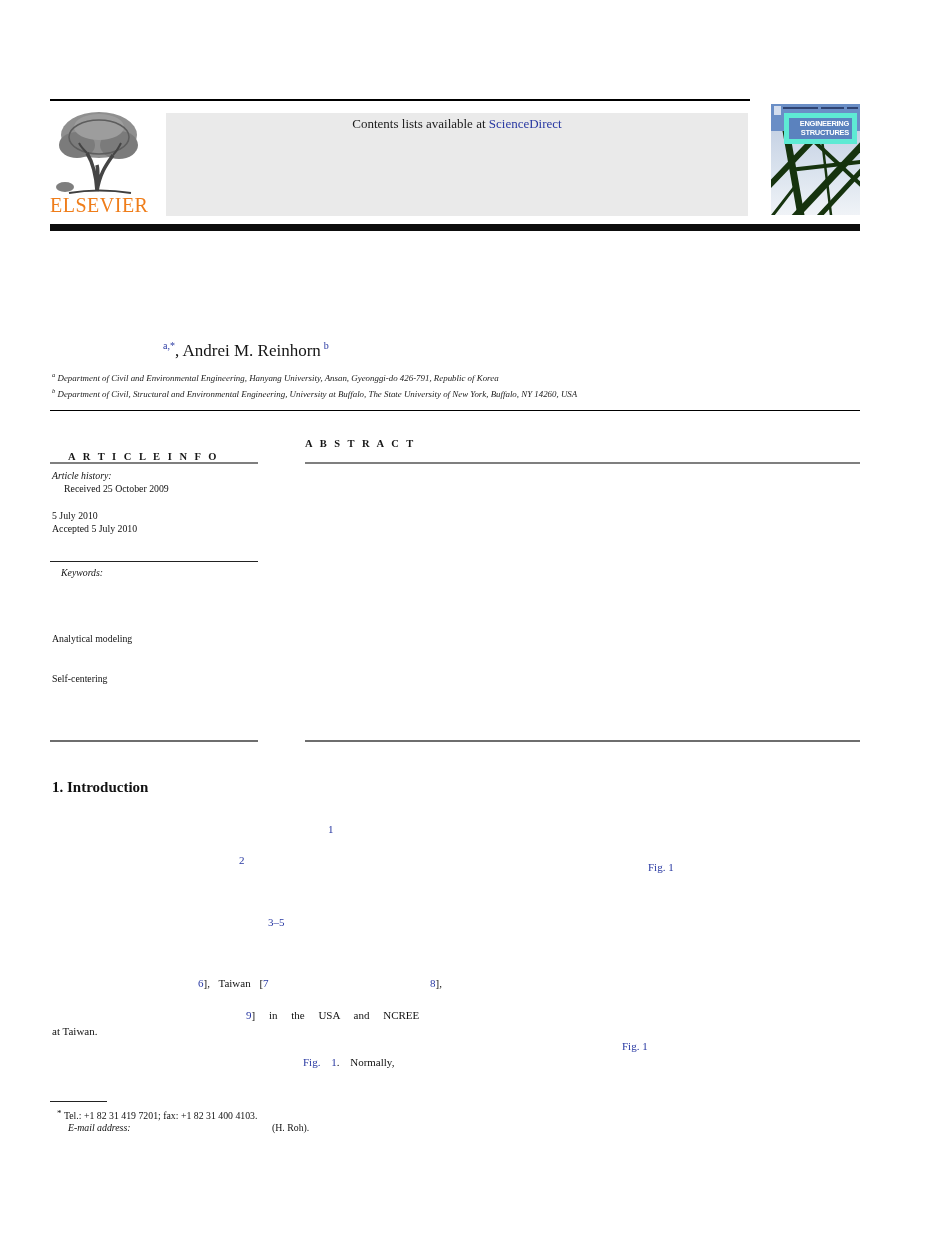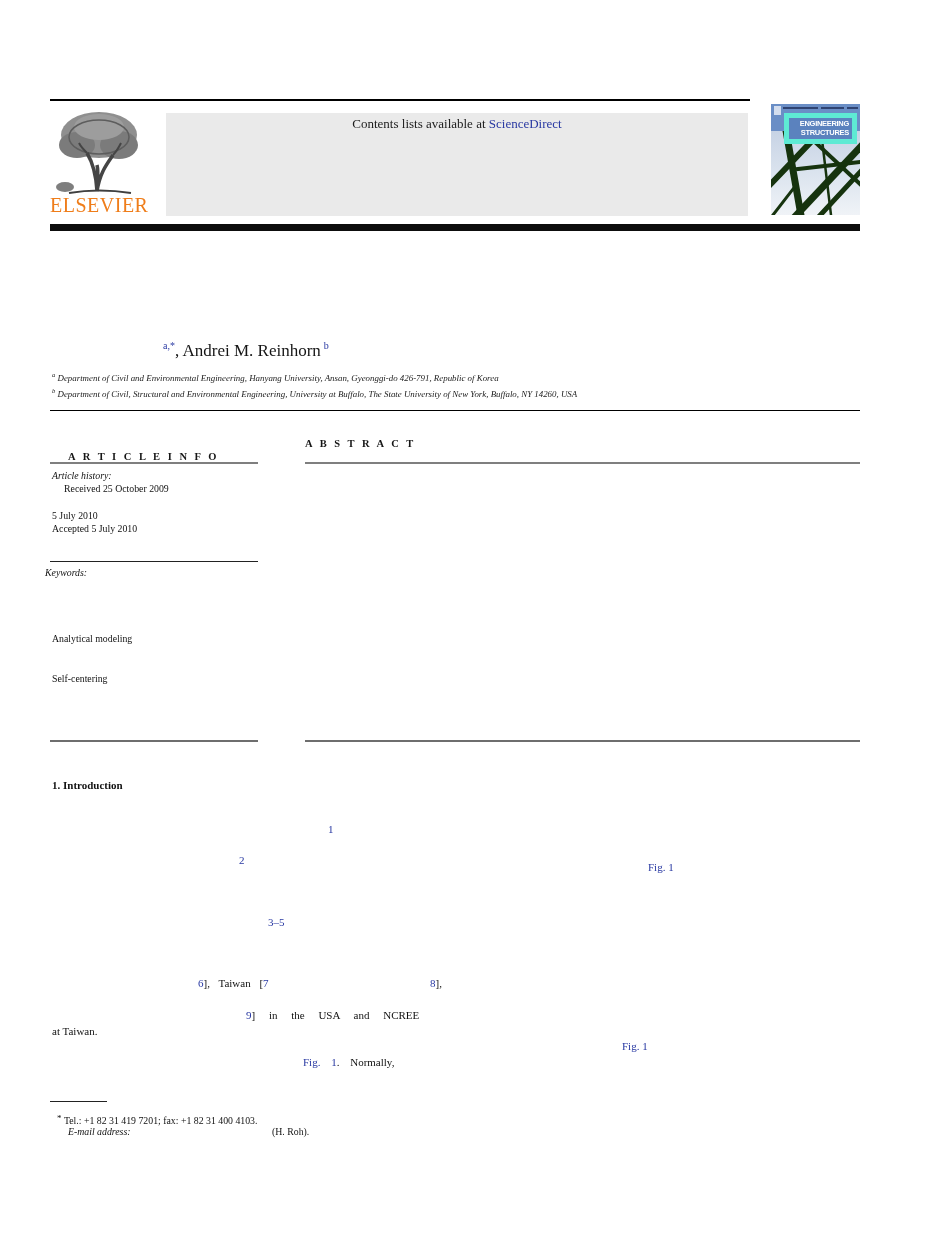--- a/index.html
+++ b/index.html
@@ -41,22 +41,22 @@
   .info{font-size:9.8px;line-height:13px;}
   .it{font-style:italic;font-family:Liberation Serif, serif;}
   .aff{font-size:8.9px;font-style:italic;color:#1a1a1a;}
   .aff sup{font-size:6.5px;font-style:italic;}
   .authors{font-size:17px;color:#151515;}
   .authors sup{font-size:10px;color:var(--c-link);}
   .frag{font-size:11px;line-height:13px;white-space:nowrap;}
   .ws6{word-spacing:6px;}
   .ws11{word-spacing:11px;}
   .ws8{word-spacing:8px;}
-  .h1{font-size:11px;font-weight:700;}
-  .foot{font-size:9.8px;line-height:22px;}
+  .h1{font-size:15px;font-weight:700;}
+  .foot{font-size:9.8px;line-height:13px;}
   .foot .marker{font-size:9px;vertical-align:3px;}
   a.link{color:var(--c-link);text-decoration:none;cursor:pointer;}
 </style>
 </head>
 <body>
 
 <div id="page">
 
   <div class="abs rule" style="left:50px;top:99px;width:700px;height:2px;"></div>
 
@@ -125,21 +125,21 @@
 
   <div class="abs sechead" style="left:68px;top:438px;margin-top:13px;">A R T I C L E   I N F O</div>
   <div class="abs grayrule" style="left:50px;top:462px;width:208px;height:2px;"></div>
 
   <div class="abs info it" style="left:52px;top:469px;">Article history:</div>
   <div class="abs info" style="left:64px;top:482px;">Received 25 October 2009</div>
   <div class="abs info" style="left:52px;top:509px;">5 July 2010</div>
   <div class="abs info" style="left:52px;top:522px;">Accepted 5 July 2010</div>
 
   <div class="abs" style="left:50px;top:561px;width:208px;height:1px;background:#222;"></div>
-  <div class="abs info it" style="left:45px;top:566px;">Keywords:</div>
+  <div class="abs info it" style="left:61px;top:566px;">Keywords:</div>
   <div class="abs info" style="left:52px;top:632px;">Analytical modeling</div>
   <div class="abs info" style="left:52px;top:672px;">Self-centering</div>
   <div class="abs" style="left:50px;top:740px;width:208px;height:2px;background:#6e6e6e;"></div>
 
   <div class="abs sechead" style="left:305px;top:438px;">A B S T R A C T</div>
   <div class="abs grayrule" style="left:305px;top:462px;width:555px;height:2px;"></div>
   <div class="abs" style="left:305px;top:740px;width:555px;height:2px;background:#6e6e6e;"></div>
 
   <div class="abs h1" style="left:52px;top:779px;">1. Introduction</div>
 

